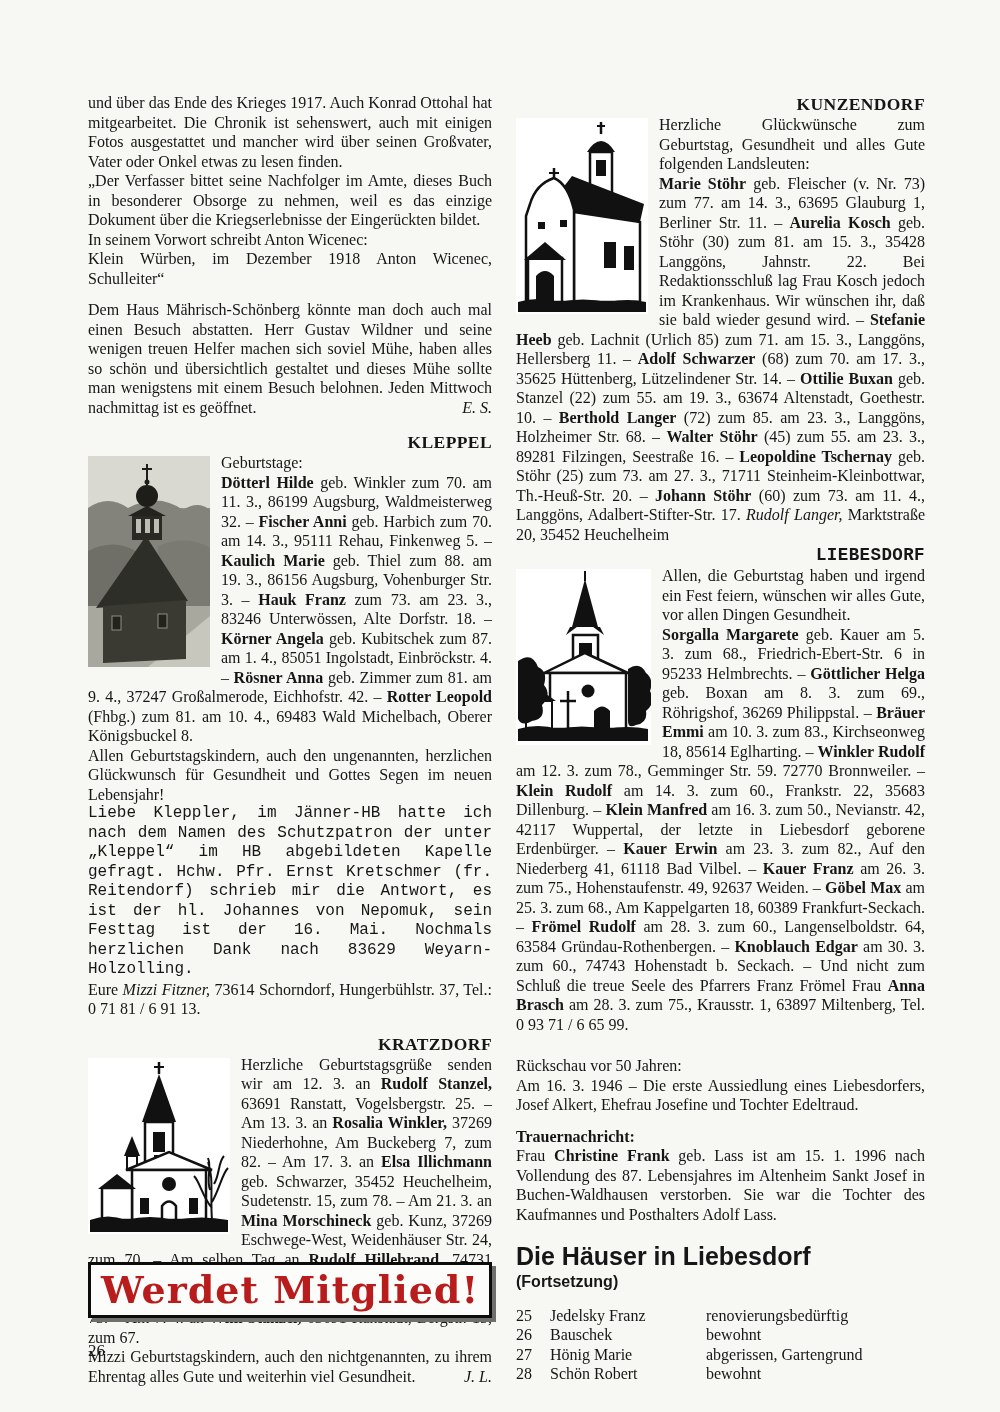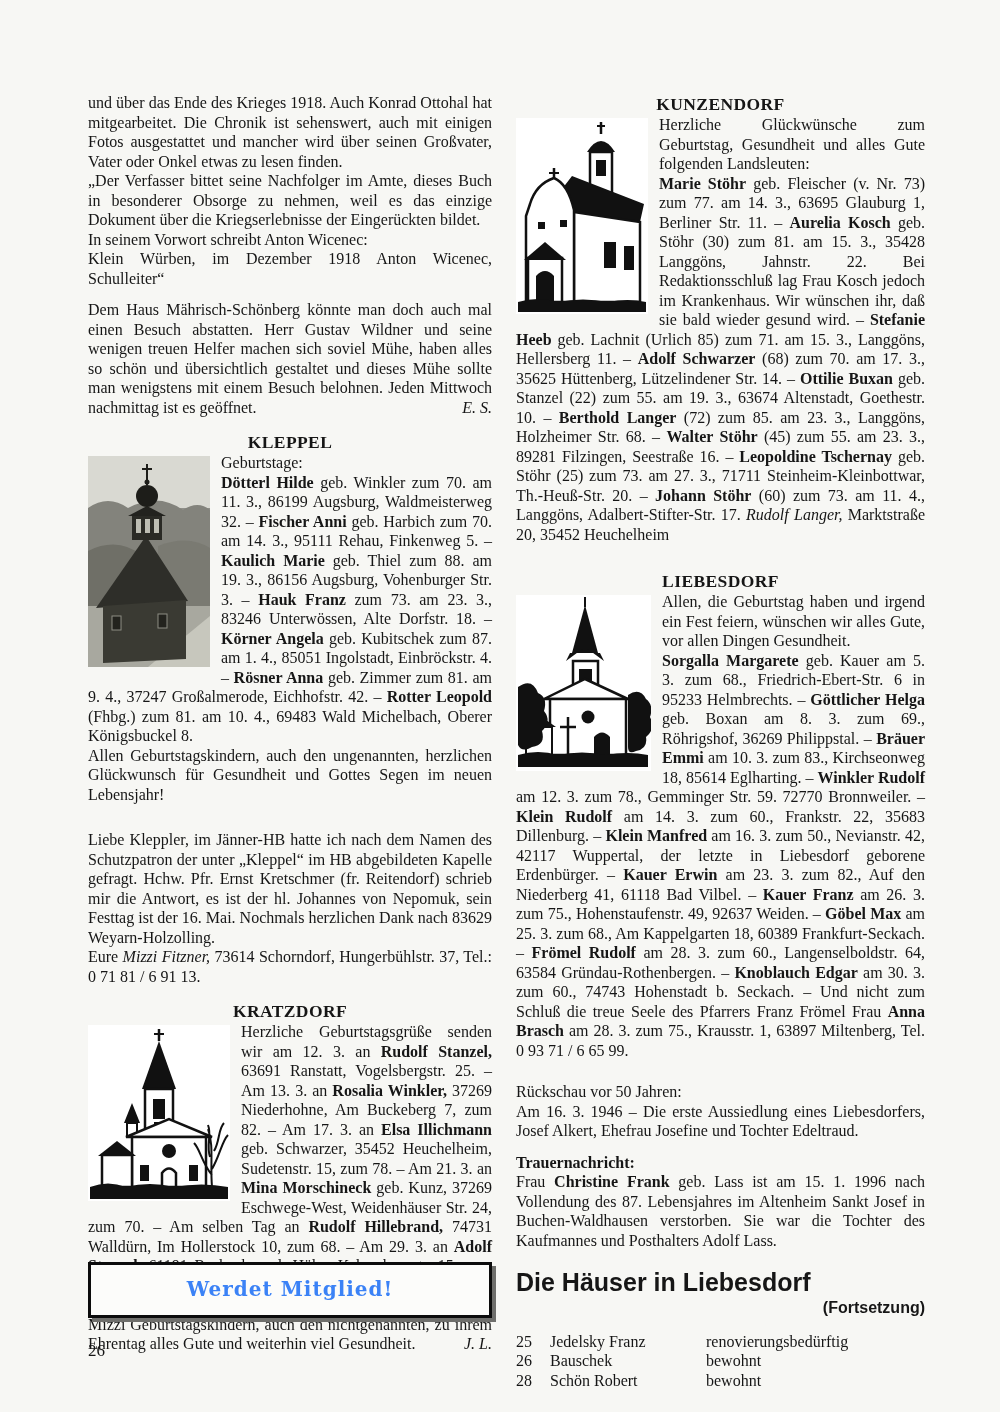--- a/index.html
+++ b/index.html
@@ -15,59 +15,59 @@
   }
   .col{position:absolute;top:93px;}
   .col-left{left:88px;width:404px;}
   .col-right{left:516px;width:409px;}
   p{margin:0;text-align:justify;hyphens:auto;-webkit-hyphens:auto;}
   .b{font-weight:bold;}
   .i{font-style:italic;}
   .sig{float:right;font-style:italic;padding-left:10px;}
   .blank{margin-top:12px;}
   .sec-title{
-    text-align:center;font-weight:bold;font-size:17.5px;
+    text-align:right;font-weight:bold;font-size:17.5px;
     letter-spacing:.4px;margin:0;line-height:22px;
   }
   .mt-sec{margin-top:14px;}
-  .mt-big{margin-top:26px;}
+  .mt-big{font-family:Liberation Mono, monospace;}
   .img-left{float:left;margin:3px 11px 3px 0;}
   .section::after{content:"";display:block;clear:both;}
   .banner{
     position:absolute;left:88px;top:1262px;width:398px;height:50px;
     background:#fcfcfa;border:3px solid #0c0c0c;
     box-shadow:4px 4px 0 #6f6f6c;
     display:flex;align-items:center;justify-content:center;
   }
   .banner span{
-    font-family:"DejaVu Serif", serif;font-weight:900;font-size:20px;
-    letter-spacing:1px;color:#3b82f6;
+    font-family:"DejaVu Serif", serif;font-weight:900;font-size:38px;
+    letter-spacing:1px;color:#b91c1c;
   }
   .page-number{position:absolute;left:88px;top:1341px;font-size:17px;}
   .houses-title{
     font-family:"Liberation Sans", sans-serif;font-weight:bold;
     font-size:25px;line-height:28px;text-align:left;margin:18px 0 2px 0;
   }
   .houses-subtitle{
     font-family:"Liberation Sans", sans-serif;font-weight:bold;
-    font-size:16px;text-align:right;margin:2px 0 14px 0;
+    font-size:16px;text-align:left;margin:2px 0 14px 0;
   }
   .house-row{display:grid;grid-template-columns:34px 156px 1fr;line-height:19.5px;}
   .rueck-title{margin-top:22px;}
   .trauer-title{font-weight:bold;margin-top:12px;}
   svg{display:block;}
 </style>
 </head>
 <body>
 
 <div class="page">
 
   <div class="col col-left">
 
-    <p>und über das Ende des Krieges 1918. Auch Konrad Ottohal hat mitgearbeitet. Die Chronik ist sehenswert, auch mit einigen Fotos ausgestattet und mancher wird über seinen Großvater, Vater oder Onkel etwas zu lesen finden.</p>
+    <p>und über das Ende des Krieges 1917. Auch Konrad Ottohal hat mitgearbeitet. Die Chronik ist sehenswert, auch mit einigen Fotos ausgestattet und mancher wird über seinen Großvater, Vater oder Onkel etwas zu lesen finden.</p>
     <p>„Der Verfasser bittet seine Nachfolger im Amte, dieses Buch in besonderer Obsorge zu nehmen, weil es das einzige Dokument über die Kriegserlebnisse der Eingerückten bildet.</p>
     <p>In seinem Vorwort schreibt Anton Wicenec:</p>
     <p>Klein Würben, im Dezember 1918 Anton Wicenec, Schulleiter“</p>
     <p class="blank"><span>Dem Haus Mährisch-Schönberg könnte man doch auch mal einen Besuch abstatten. Herr Gustav Wildner und seine wenigen treuen Helfer machen sich soviel Mühe, haben alles so schön und übersichtlich gestaltet und dieses Mühe sollte man wenigstens mit einem Besuch belohnen. Jeden Mittwoch nachmittag ist es geöffnet.</span><span class="sig">E. S.</span></p>
 
     <h2 class="sec-title mt-sec">KLEPPEL</h2>
     <div class="section">
 
       <svg class="img-left" width="122" height="211" viewBox="0 0 122 211">
         <rect width="122" height="211" fill="#d9d9d2"></rect>
@@ -198,20 +198,25 @@
         <span>25</span>
         <span>Jedelsky Franz</span>
         <span>renovierungsbedürftig</span>
       </div>
       <div class="house-row">
         <span>26</span>
         <span>Bauschek</span>
         <span>bewohnt</span>
       </div>
       <div class="house-row">
+        <span>27</span>
+        <span>Hönig Marie</span>
+        <span>abgerissen, Gartengrund</span>
+      </div>
+      <div class="house-row">
         <span>28</span>
         <span>Schön Robert</span>
         <span>bewohnt</span>
       </div>
 
     </div>
   </div>
 
   <div class="banner">
     <span>Werdet Mitglied!</span>

